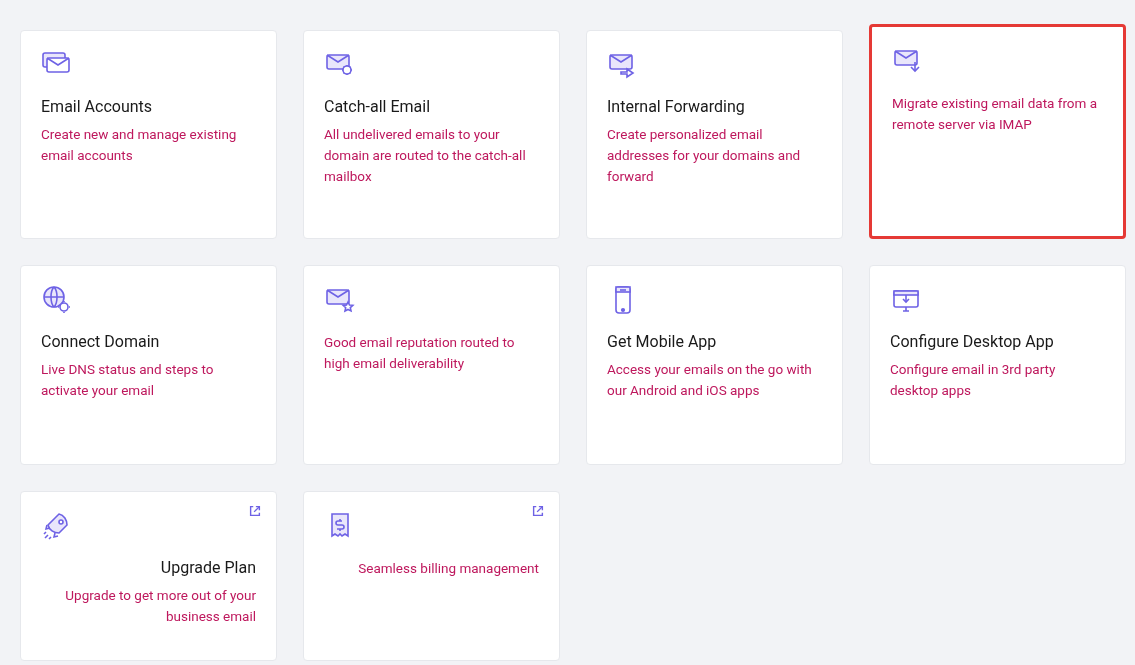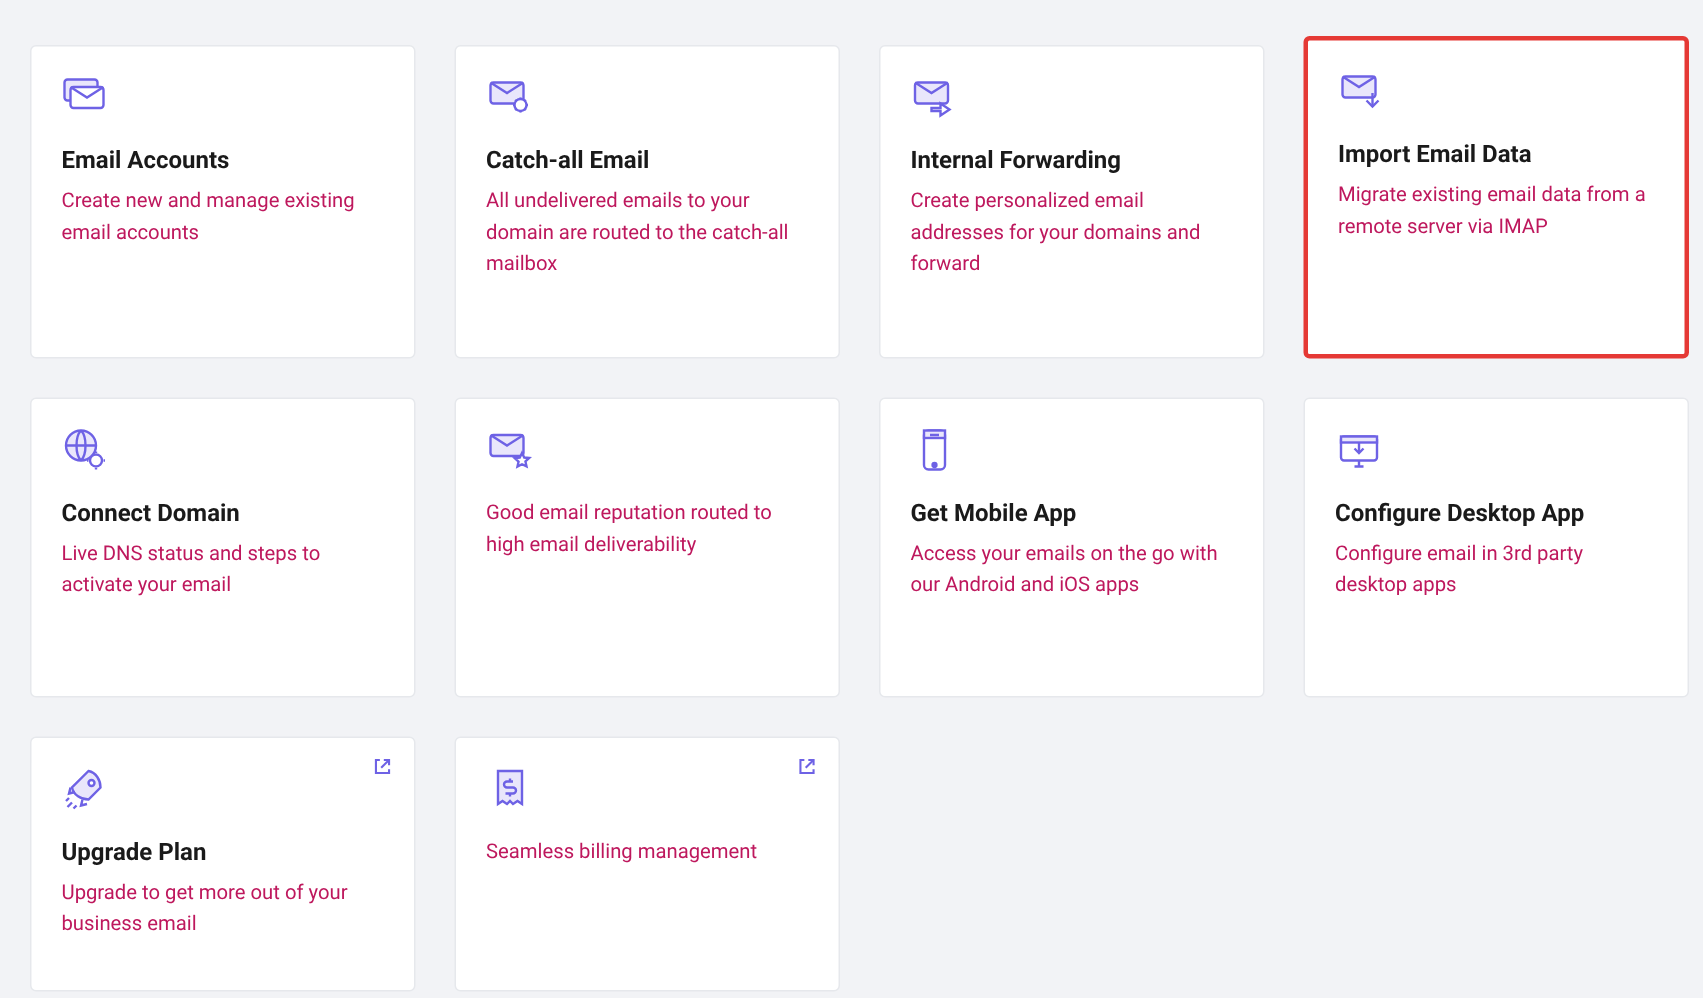--- a/index.html
+++ b/index.html
@@ -19,35 +19,35 @@
   }
   .card {
     background:#ffffff;
     border:1px solid #e6e8ec;
     border-radius:4px;
     min-height:200px;
     padding:18px 20px 20px 20px;
     position:relative;
     cursor:pointer;
   }
-  .card.short { min-height:170px; }
+  .card.short { min-height:170px;text-align:right; }
   .card.highlight {
     border:3px solid #e53935;
     min-height:215px;
     margin-top:-6px;
   }
   .icon-wrap{
     width:32px;
     height:32px;
     margin-bottom:16px;
     color:#6e62e5;
   }
   .card h3{
     font-size:16px;
-    font-weight:700;
+    font-weight:400;
     color:#1a1a1a;
     margin-bottom:8px;
   }
   .card p{
     font-size:13.5px;
     line-height:1.55;
     color:#be185d;
   }
   .ext-icon{
     position:absolute;
@@ -103,21 +103,20 @@
 
   <div class="card highlight">
     <div class="icon-wrap">
       <svg viewBox="0 0 32 32" fill="none" stroke="currentColor" stroke-width="1.6">
         <rect x="3" y="6" width="22" height="14" rx="2" fill="#e9e6fb"></rect>
         <path d="M3 6l11 7 11-7"></path>
         <path d="M23 17v9"></path>
         <path d="M19 22l4 4 4-4"></path>
       </svg>
     </div>
-    <h3>Import Email Data</h3>
     <p>Migrate existing email data from a remote server via IMAP</p>
   </div>
 
   <div class="card">
     <div class="icon-wrap">
       <svg viewBox="0 0 32 32" fill="none" stroke="currentColor" stroke-width="1.6">
         <circle cx="13" cy="13" r="10" fill="#e9e6fb"></circle>
         <path d="M3 13h20M13 3c4 4 4 16 0 20M13 3c-4 4-4 16 0 20"></path>
         <circle cx="23" cy="23" r="4" fill="#fff"></circle>
         <path d="M23 18v-1M23 29v-1M28 23h1M17 23h1"></path>

